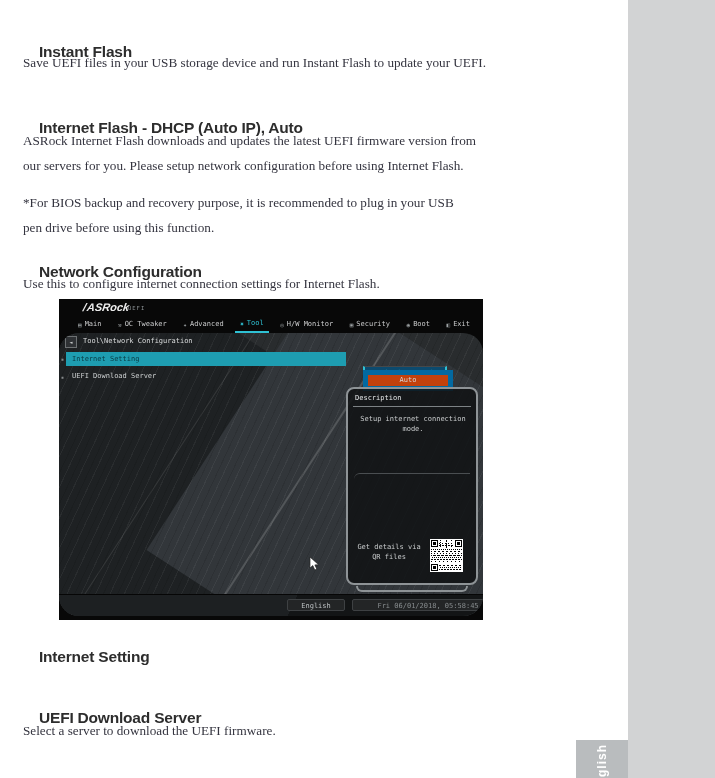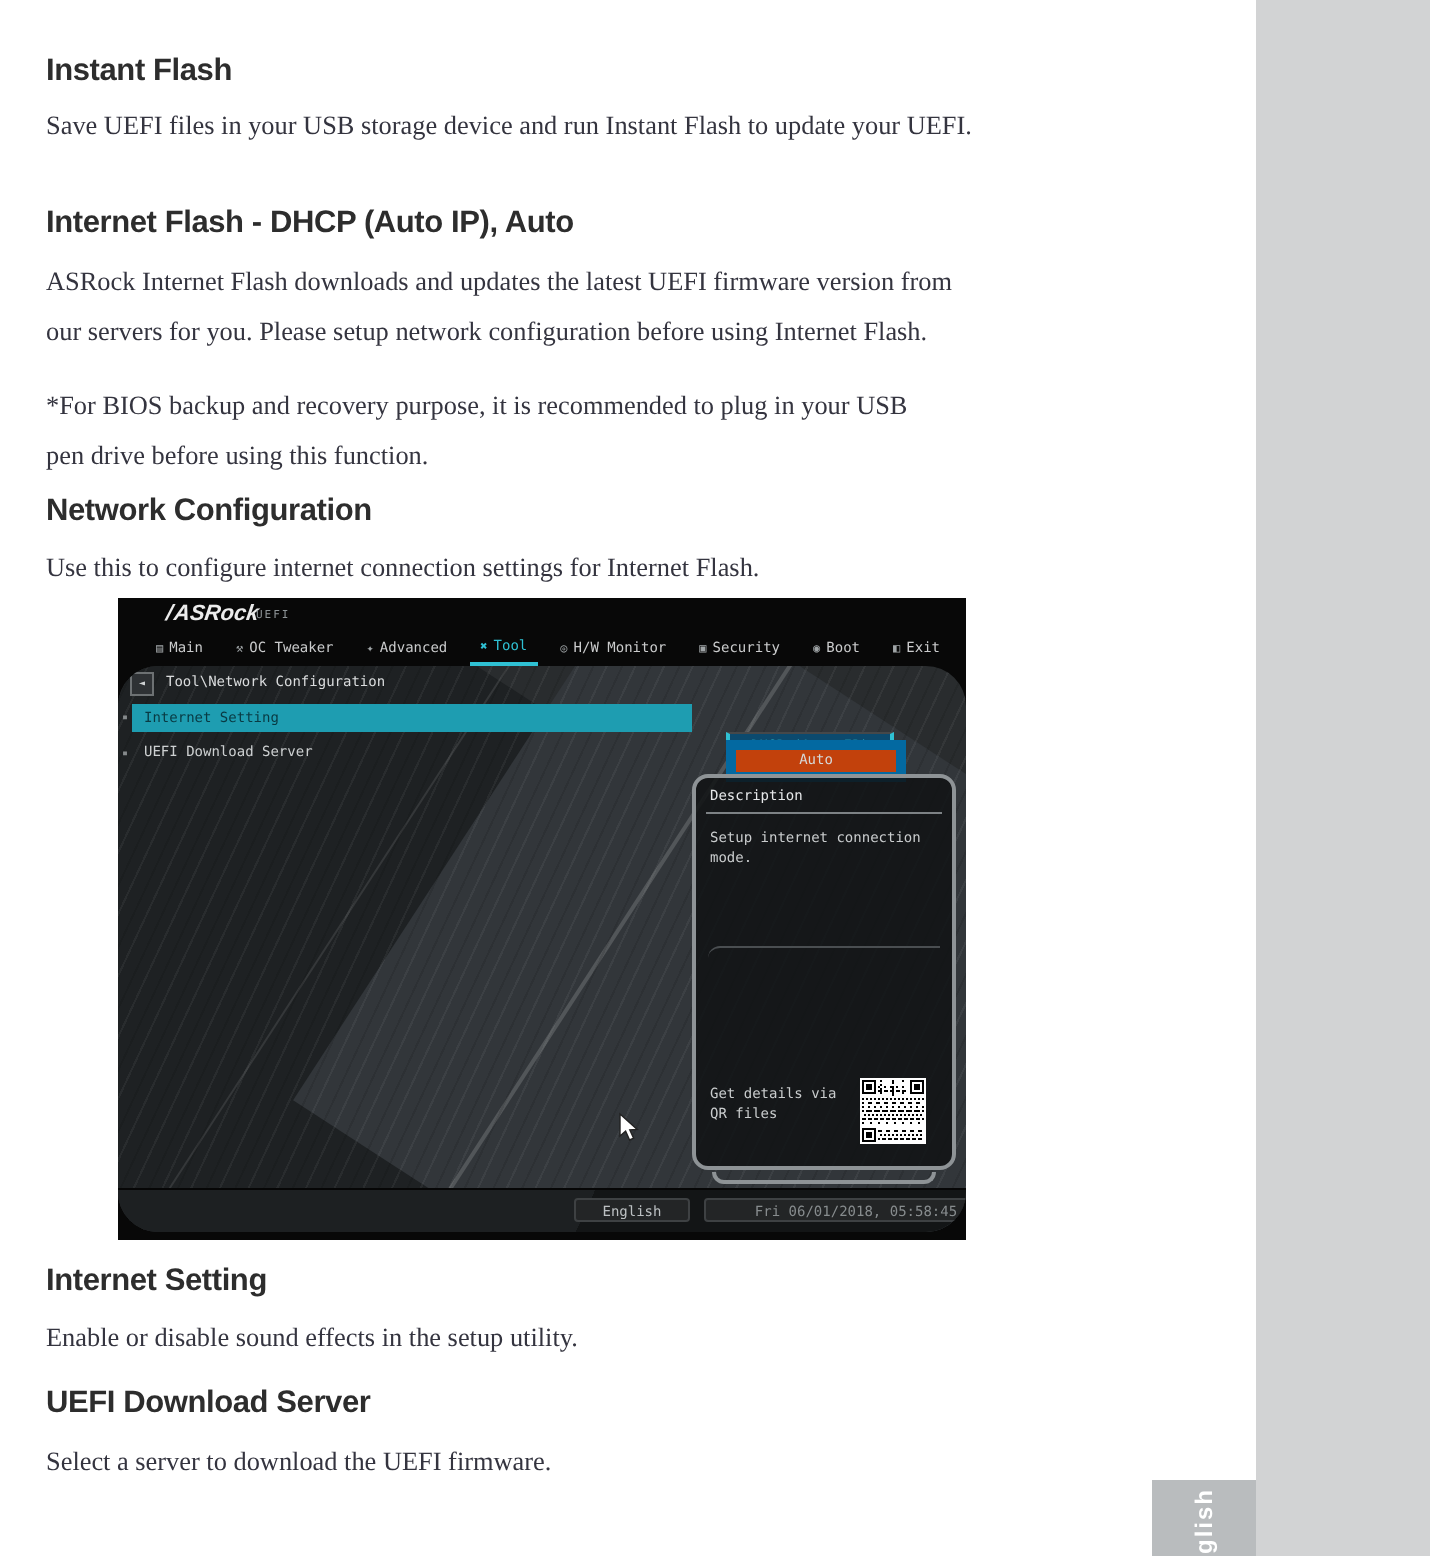--- a/index.html
+++ b/index.html
@@ -5,21 +5,21 @@
   html,body{margin:0;padding:0;background:#fff;}
   .page{position:relative;width:715px;height:778px;background:#ffffff;overflow:hidden;
         font-family:"Liberation Sans",sans-serif;}
   
   .margin-band{position:absolute;right:0;top:0;width:87px;height:778px;background:#d2d3d4;}
   .chapter-tab{position:absolute;left:576px;top:740px;width:52px;height:140px;background:#b9bcbe;overflow:hidden;}
   .chapter-tab-label{position:absolute;top:4px;left:50%;transform:translateX(-50%) rotate(180deg);
         writing-mode:vertical-rl;color:#ffffff;font-weight:bold;font-size:12px;letter-spacing:1px;
         font-family:"Liberation Sans",sans-serif;}
   
-  .h{position:absolute;left:23px;width:468px;margin:0;font-size:15.5px;font-weight:700;color:#2d2d2d;letter-spacing:-0.2px;}
+  .h{position:absolute;left:23px;width:468px;margin:16px;font-size:15.5px;font-weight:700;color:#2d2d2d;letter-spacing:-0.2px;}
   .b{position:absolute;left:23px;width:468px;margin:0;font-family:Liberation Serif, serif;
      font-size:13.2px;line-height:25px;color:#34343f;}
   .note{white-space:pre-line;}
   .s0h{top:27px}.s0p{top:50px}
   .s1h{top:103px}.s1p{top:128px}.s1n{top:190px}
   .s2h{top:247px}.s2p{top:271px}
   .s3h{top:632px}.s3p{top:656px}
   .s4h{top:693px}.s4p{top:718px}
 
   
@@ -51,21 +51,21 @@
   .rb1{top:23px}.rb2{top:41px}
   .sel-bar{position:absolute;left:7px;top:19px;width:280px;height:14px;background:#1e9db1;z-index:3;}
   .sel-bar .lbl{margin-left:6px;font-size:7px;line-height:14px;color:#093a43;}
   .row2-lbl{position:absolute;left:13px;top:37px;height:13px;font-size:7px;line-height:13px;color:#cdd0d1;z-index:3;}
   .valbox{position:absolute;left:304px;width:80px;text-align:center;font-size:7px;z-index:3;}
   .val1{top:33px;height:12px;line-height:12px;background:#0c4a6e;color:#2fc1d4;
         border-top:1px solid #45484a;border-bottom:1px solid #45484a;
         border-left:2px solid #2fc1d4;border-right:2px solid #2fc1d4;}
   .val2{top:37px;height:11px;line-height:11px;background:#c2410c;color:#d6d8d9;border:5px solid #0369a1;}
   .desc-panel{position:absolute;left:287px;top:54px;width:132px;height:198px;z-index:3;
-        border:2px solid #8e9396;border-radius:8px;background:rgba(16,18,19,0.84);box-sizing:border-box;}
+        border:2px solid #8e9396;border-radius:8px;background:rgba(16,18,19,0.84);box-sizing:border-box;text-align:center;}
   .desc-panel:after{content:"";position:absolute;left:8px;right:8px;bottom:-9px;height:4px;
         border:2px solid #8e9396;border-top:none;border-radius:0 0 8px 8px;}
   .desc-title{position:absolute;left:7px;top:5px;font-size:7px;color:#e6e8e9;}
   .desc-rule{position:absolute;left:5px;right:5px;top:17px;border-top:1px solid #7d8285;}
   .desc-text{position:absolute;left:7px;top:25px;right:5px;font-size:7px;line-height:10px;color:#c9cccd;}
   .desc-mid{position:absolute;left:6px;right:6px;top:84px;height:8px;border-top:1px solid #4a4e51;border-radius:6px 0 0 0;}
   .qr-caption{position:absolute;left:7px;top:153px;width:68px;font-size:7px;line-height:10px;color:#c9cccd;}
   .qr{position:absolute;left:82px;top:150px;width:33px;height:33px;background:#fff;}
   .statusbar{position:absolute;left:0;bottom:0;width:424px;height:21px;z-index:4;
         background:linear-gradient(115deg,#1d2022 0 55%,#131516 55%);border-top:1px solid #060606;}
@@ -200,18 +200,17 @@
 
       <div class="cursor">
         <svg width="11" height="16" viewBox="0 0 11 16" xmlns="http://www.w3.org/2000/svg">
           <path d="M1 1 L1 12 L3.8 9.6 L5.8 14 L7.8 13.1 L5.9 8.9 L9.6 8.7 Z" fill="#ffffff" stroke="#222" stroke-width="0.7"></path>
         </svg>
       </div>
     </div>
   </div>
 
   <h2 class="h s3h">Internet Setting</h2>
-  <p class="b s3p">Enable or disable sound effects in the setup utility.</p>
 
   <h2 class="h s4h">UEFI Download Server</h2>
   <p class="b s4p">Select a server to download the UEFI firmware.</p>
 
 </div>
 
 </body></html>

